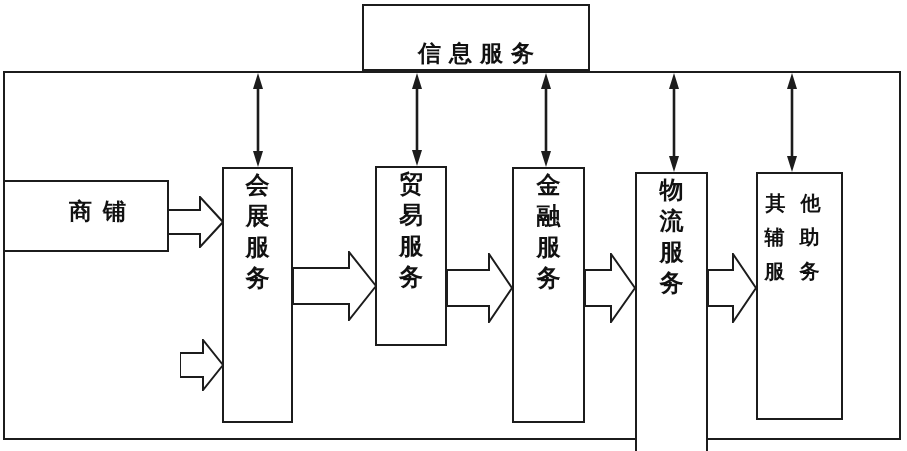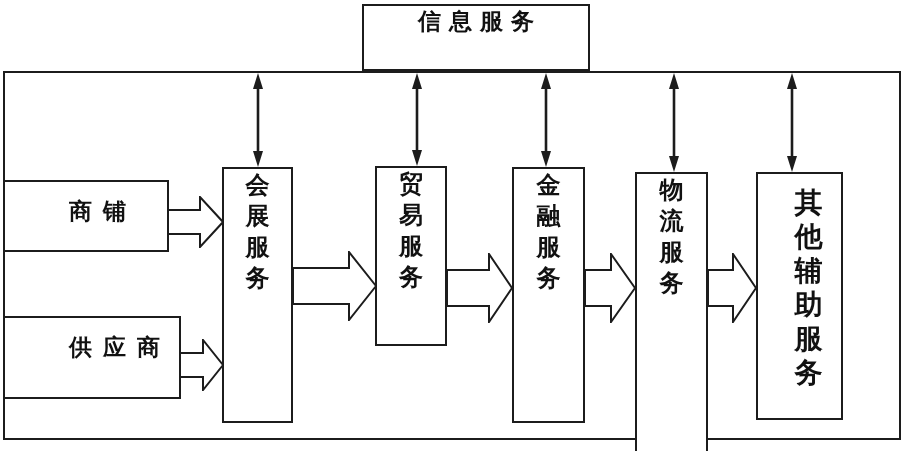--- a/index.html
+++ b/index.html
@@ -16,21 +16,21 @@
     background:#ffffff;
     border:2px solid #1c1c1c;
     box-sizing:border-box;
   }
   .outer-rect{
     left:3px;top:71px;width:898px;height:369px;
     background:transparent;
   }
   .top-box{
     left:362px;top:4px;width:228px;height:67px;
-    display:flex;align-items:flex-start;justify-content:center;
+    display:flex;align-items:flex-end;justify-content:center;
     z-index:3;
   }
   .top-box .lbl{
     font-size:23px;font-weight:600;letter-spacing:8px;
     text-indent:8px; 
     white-space:nowrap;
   }
   .left-box{
     z-index:2;
   }
@@ -48,25 +48,25 @@
     margin:0 auto 0 auto;
     width:27px;
     font-size:24px;font-weight:600;
     line-height:31px;
     word-break:break-all;
     text-align:center;
   }
   .svc-box .vtxt2{
     margin:12px auto 0 auto;
     width:76px;
-    font-size:28px;font-weight:600;
+    font-size:20px;font-weight:600;
     line-height:34px;
     letter-spacing:15px;
     word-break:break-all;
-    text-align:right;
+    text-align:center;
     text-indent:2px;
   }
   .svc1{left:222px;top:167px;width:71px;height:256px;}
   .svc2{left:375px;top:166px;width:72px;height:180px;}
   .svc3{left:512px;top:167px;width:73px;height:256px;}
   .svc4{left:635px;top:172px;width:73px;height:317px;}
   .svc5{left:756px;top:172px;width:87px;height:248px;}
   .arrow{position:absolute;z-index:1;}
   svg{display:block;}
 </style>
@@ -76,23 +76,20 @@
 <div class="canvas">
 
   <div class="box outer-rect"></div>
 
   <div class="box top-box">
     <span class="lbl">信息服务</span>
   </div>
 
   <div class="box left-box shop-box">
     <span class="lbl">商铺</span>
-  </div>
-  <div class="box left-box supplier-box">
-    <span class="lbl">供应商</span>
   </div>
 
   <div class="box svc-box svc1">
     <div class="vtxt">会展服务</div>
   </div>
   <div class="box svc-box svc2">
     <div class="vtxt">贸易服务</div>
   </div>
   <div class="box svc-box svc3">
     <div class="vtxt">金融服务</div>

